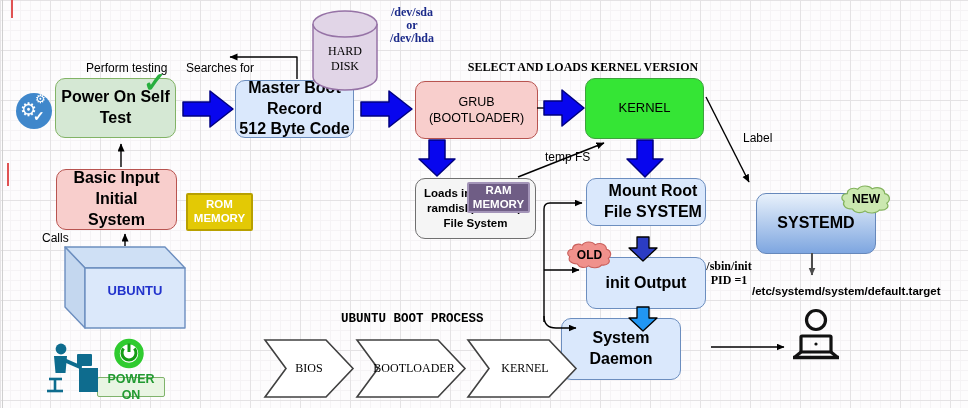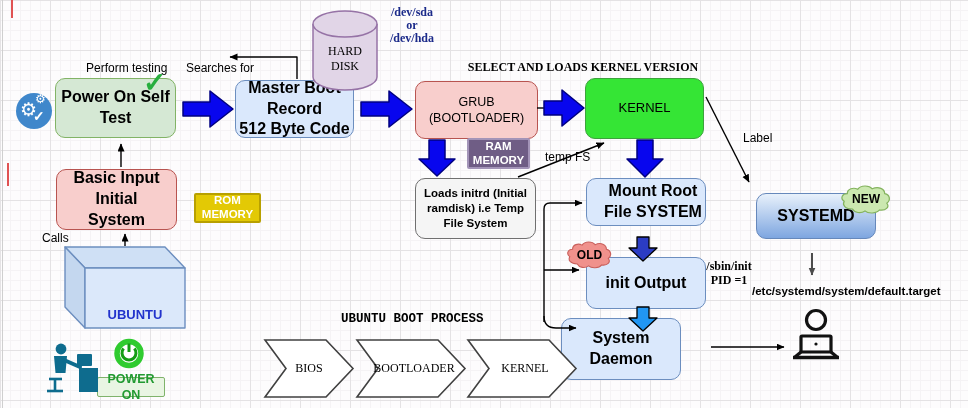--- a/index.html
+++ b/index.html
@@ -20,21 +20,21 @@
     font-size:16px;font-weight:bold;color:#000;line-height:1.3;white-space:pre-line;
     padding:2px;
   }
   .green  {background:#d5e8d4;border:1.6px solid #82b366;}
   .blue   {background:#dae8fc;border:1.4px solid #6c8ebf;}
   .pink   {background:#f8cecc;border:1.4px solid #b85450;}
   .lime   {background:#35e535;border:1.4px solid #3da23d;font-weight:normal;font-size:13px;}
   .gray   {background:#f5f5f5;border:1.4px solid #707070;font-size:11.5px;}
   .grad   {background:linear-gradient(#e8f1fb,#7ea6e0);border:1.4px solid #6688bb;}
   .yellow {background:#e3c905;border:2px solid #b8a000;color:#fff;font-size:11.5px;line-height:1.2;border-radius:2px;}
-  .purple {background:#6f5d85;border:2.5px solid #a394b8;color:#fff;font-size:11.5px;line-height:1.2;border-radius:2px;}
+  .purple {background:#6f5d85;border:2.5px solid #a394b8;color:#fff;font-size:11.5px;line-height:1.2;border-radius:2px;margin-top:44px;}
   .lbl{position:absolute;font-size:12px;color:#000;white-space:pre-line;}
   .bold{font-weight:bold;}
   .ctr{text-align:center;font-family:Liberation Serif, serif;}
   svg{position:absolute;left:0;top:0;}
   .cloud-lbl{position:absolute;font-size:12px;font-weight:bold;display:flex;align-items:center;justify-content:center;}
 </style>
 </head>
 <body>
 
 <div id="stage">
@@ -49,24 +49,24 @@
   <div class="box pink" style="left:415px;top:81px;width:123px;height:58px;font-weight:normal;font-size:12.5px;">GRUB
 (BOOTLOADER)</div>
   <div class="box lime" style="left:585px;top:78px;width:119px;height:61px;">KERNEL</div>
   <div class="box gray" style="left:415px;top:178px;width:121px;height:61px;">Loads initrd (Initial
 ramdisk) i.e Temp
 File System</div>
   <div class="box blue" style="left:586px;top:178px;width:120px;height:48px;padding-left:16px;">Mount Root
 File SYSTEM</div>
   <div class="box blue" style="left:586px;top:257px;width:120px;height:52px;">init Output</div>
   <div class="box blue" style="left:561px;top:318px;width:120px;height:62px;text-align:center;">System Daemon</div>
-  <div class="box grad" style="left:756px;top:193px;width:120px;height:46px;">SYSTEMD</div>
+  <div class="box grad" style="left:756px;top:193px;width:120px;height:61px;">SYSTEMD</div>
   <div class="box pink" style="left:56px;top:169px;width:121px;height:61px;">Basic Input Initial
 System</div>
-  <div class="box yellow" style="left:194px;top:193px;width:67px;height:30px;">ROM
+  <div class="box yellow" style="left:186px;top:193px;width:67px;height:38px;">ROM
 MEMORY</div>
   <div class="box purple" style="left:467px;top:138px;width:63px;height:31px;">RAM
 MEMORY</div>
   <div class="box" style="left:97px;top:377px;width:68px;height:20px;background:#e9f5e3;border:1px solid #7fb36b;border-radius:2px;color:#229a32;font-size:12.5px;font-weight:bold;">POWER ON</div>
 
   <svg width="968" height="408" viewBox="0 0 968 408">
     <defs>
       <marker id="ah" markerWidth="9" markerHeight="8" refX="7.5" refY="3.5" orient="auto" markerUnits="userSpaceOnUse">
         <path d="M0,0 L8,3.5 L0,7 Z" fill="#000"></path>
       </marker>
@@ -161,21 +161,21 @@
   <div class="lbl ctr" style="left:313px;top:44px;width:64px;line-height:1.25;">HARD
 DISK</div>
   <div class="lbl" style="left:545px;top:150px;">temp FS</div>
   <div class="lbl" style="left:743px;top:131px;">Label</div>
   <div class="lbl" style="left:42px;top:231px;">Calls</div>
   <div class="lbl bold ctr" style="left:699px;top:259px;width:60px;line-height:1.2;">/sbin/init
 PID =1</div>
   <div class="lbl bold" style="left:752px;top:285px;font-size:11.5px;">/etc/systemd/system/default.target</div>
   <div class="lbl bold" style="left:341px;top:312px;font-size:12.5px;font-family:Liberation Mono, monospace;">UBUNTU BOOT PROCESS</div>
 
-  <div class="lbl bold" style="left:85px;top:268px;width:100px;height:44px;display:flex;align-items:center;justify-content:center;font-size:13px;color:#2233cc;margin-top:24px;">UBUNTU</div>
+  <div class="lbl bold" style="left:85px;top:268px;width:100px;height:44px;display:flex;align-items:center;justify-content:center;font-size:13px;color:#2233cc;">UBUNTU</div>
 
   <div class="cloud-lbl" style="left:566px;top:241px;width:47px;height:27px;">OLD</div>
   <div class="cloud-lbl" style="left:840px;top:185px;width:52px;height:28px;">NEW</div>
 
   <div class="lbl ctr" style="left:276px;top:361px;width:66px;">BIOS</div>
   <div class="lbl ctr" style="left:368px;top:361px;width:92px;">BOOTLOADER</div>
   <div class="lbl ctr" style="left:479px;top:361px;width:92px;">KERNEL</div>
 
   <div class="lbl bold" style="left:143px;top:66px;font-size:28px;color:#27ae3e;">✓</div>
 

